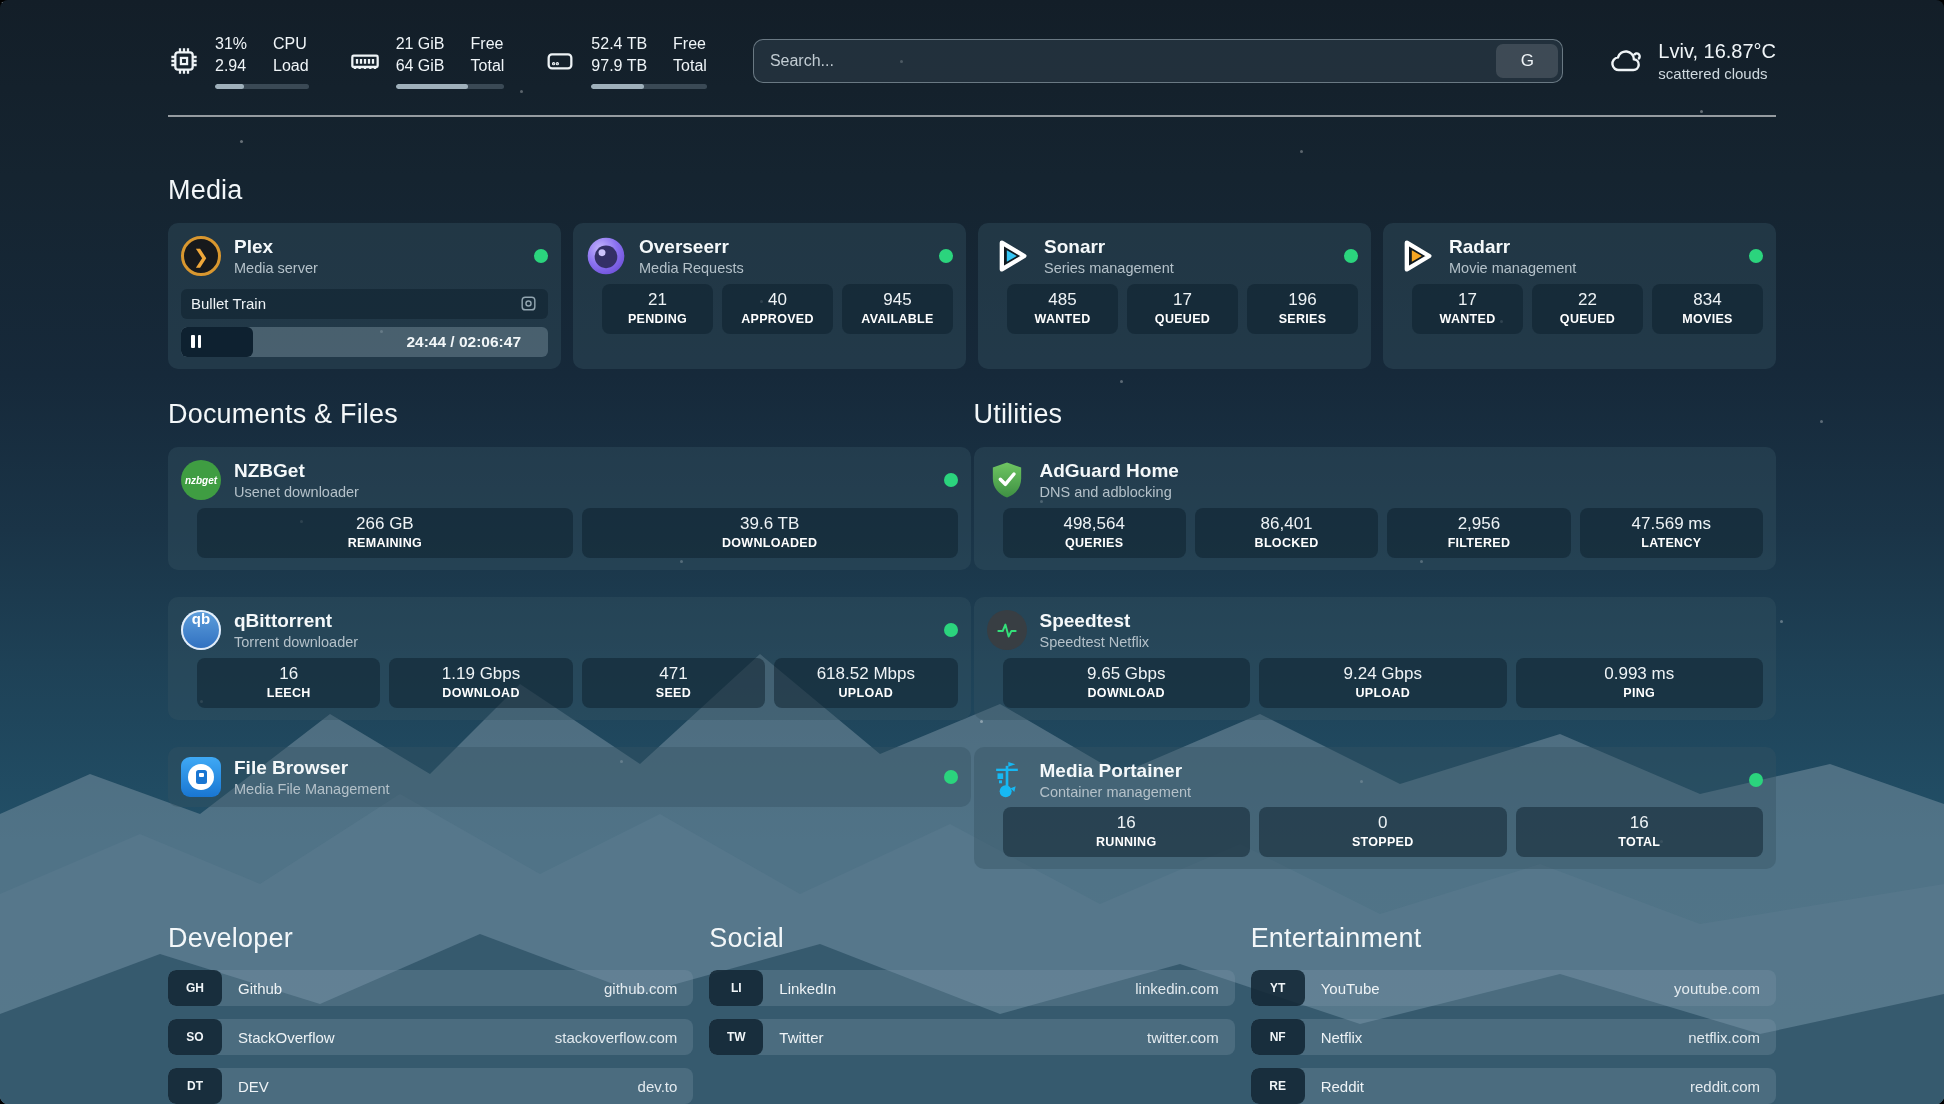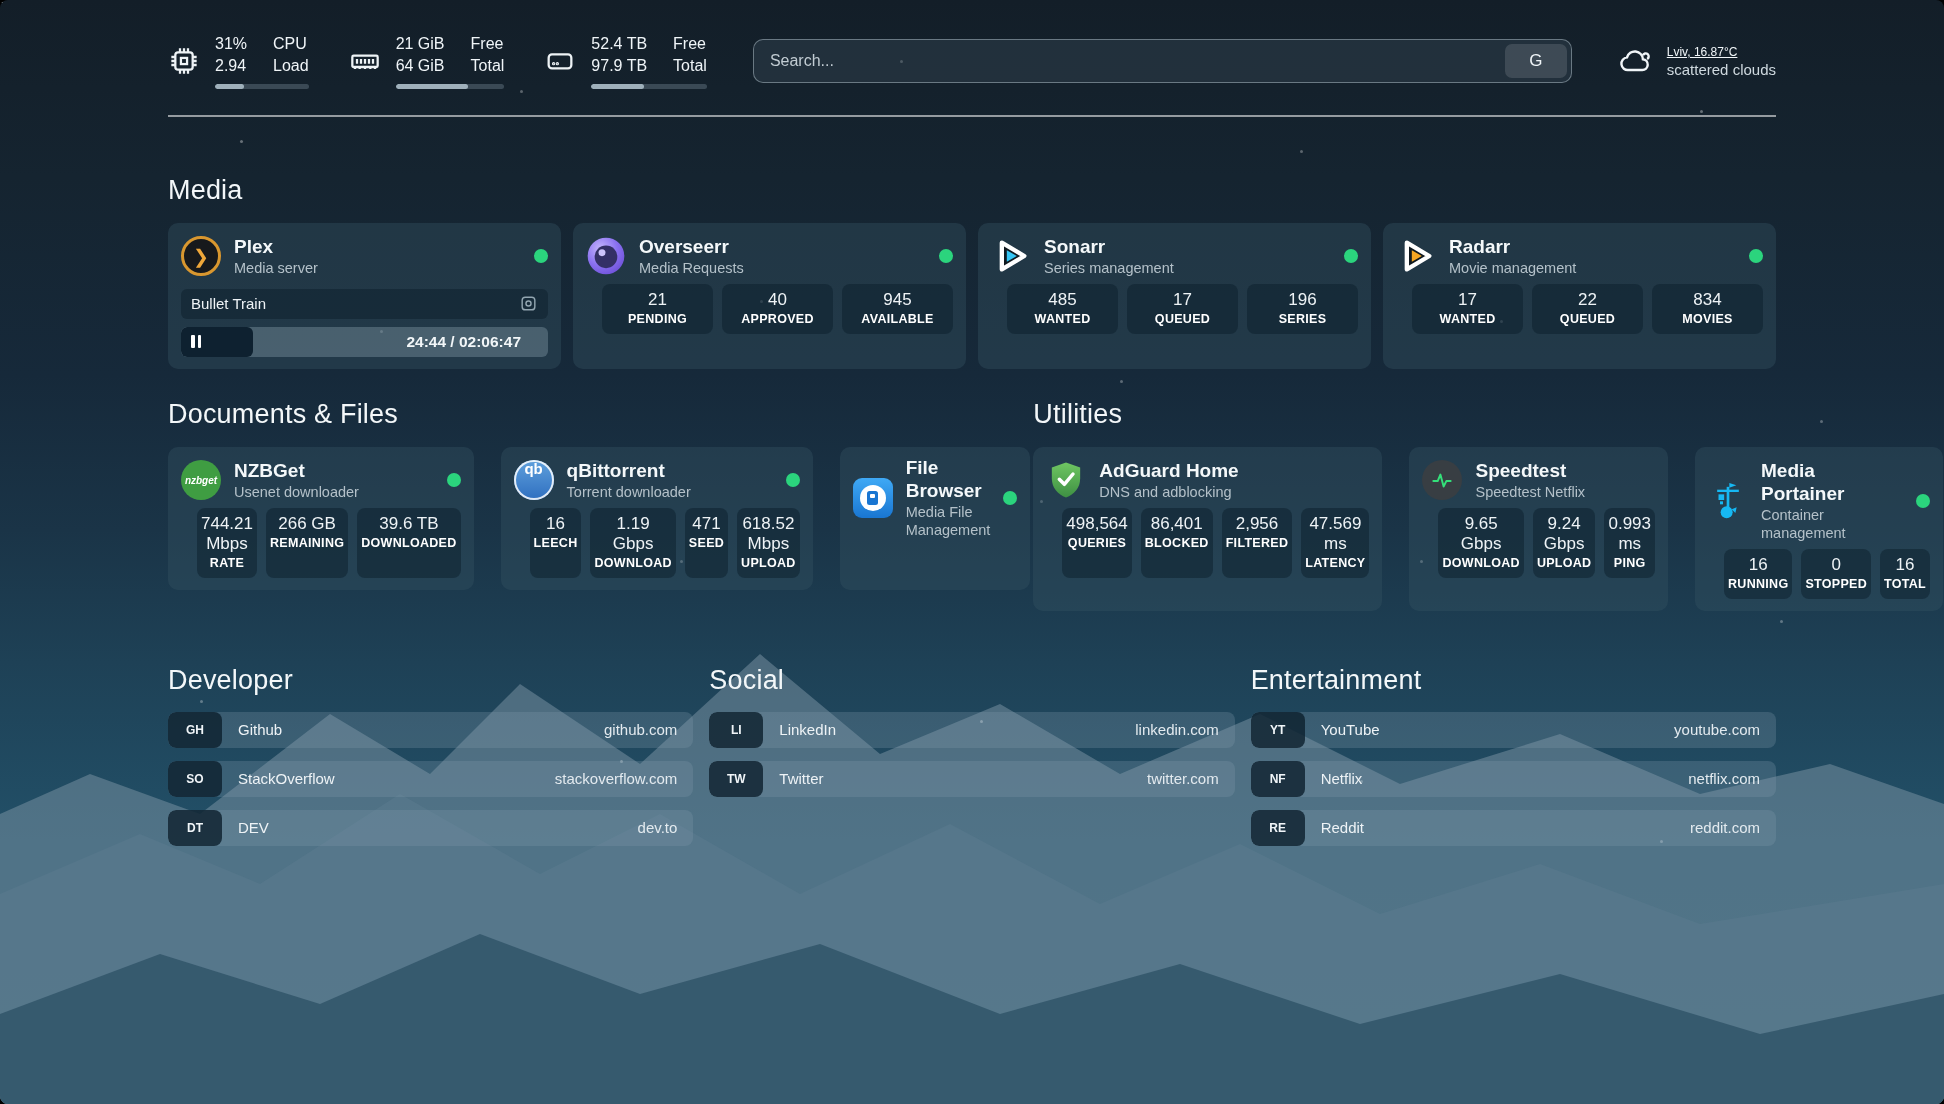--- a/index.html
+++ b/index.html
@@ -32,30 +32,30 @@
   .stat-bar { margin-top:7px; height:5px; border-radius:3px; background:rgba(130,150,163,.35); overflow:hidden; }
   .stat-bar-fill { height:100%; border-radius:3px; background:#9fb0bb; }
   .search-wrap { flex:1; margin:0 46px; position:relative; }
   .search-input { width:100%; height:44px; background:rgba(45,62,74,.55); border:1.5px solid rgba(195,210,220,.45);
     border-radius:10px; color:#e8eef2; font-size:16px; padding:0 88px 0 16px; outline:none; font-family:inherit; }
   .search-input::placeholder { color:#c2ccd3; }
   .search-btn { position:absolute; right:5px; top:5px; bottom:5px; width:62px; border:none; border-radius:7px;
     background:rgba(255,255,255,.13); color:#f0f5f8; font-size:17px; font-weight:500; cursor:pointer; font-family:inherit; }
   .weather { display:flex; align-items:center; gap:13px; flex:none; }
   .weather-icon { width:36px; height:36px; color:#f0f5f8; }
-  .weather-line1 { font-size:12px; color:#f0f5f8;text-decoration:underline; }
+  .weather-line1 { font-size:20px; color:#f0f5f8; }
   .weather-line2 { font-size:15px; color:#cfd9df; margin-top:2px; }
   .divider { margin-top:23px; border-bottom:2px solid rgba(255,255,255,.55); }
 
   
   .section-heading { font-size:27px; font-weight:500; color:#f3f7f9; letter-spacing:.2px; }
   .heading-media { margin:58px 0 17px; }
   .mid-grid { display:grid; grid-template-columns:1fr 1fr; gap:3px; align-items:start; margin-top:30px; }
   .mid-heading { margin-bottom:17px; }
-  .stack { display:flex; flex-direction:row; gap:27px; }
+  .stack { display:flex; flex-direction:column; gap:27px; }
   .media-grid { display:grid; grid-template-columns:repeat(4,1fr); gap:12px; }
 
   
   .card { background:rgba(52,82,97,.40); border-radius:10px; padding:12px 13px; }
   .card-header { display:flex; align-items:center; gap:13px; }
   .icon-box { width:40px; height:40px; flex:none; display:flex; align-items:center; justify-content:center; }
   .titles { line-height:1.22; }
   .card-title { font-size:19px; font-weight:600; color:#f4f8fa; }
   .card-sub { font-size:14.5px; color:#b4c1c9; margin-top:2px; }
   .dot { margin-left:auto; width:14px; height:14px; border-radius:50%; flex:none; }
@@ -347,24 +347,20 @@
                   </div>
                 </div>
               <div class="titles">
                 <div class="card-title">NZBGet</div>
                 <div class="card-sub">Usenet downloader</div>
               </div>
               <span class="dot" style="background: rgb(43, 212, 125);"></span>
             </div>
             <div class="stat-row">
               <div class="stat-tile">
-                <div class="tile-value">744.21 Mbps</div>
-                <div class="tile-label">RATE</div>
-              </div>
-              <div class="stat-tile">
                 <div class="tile-value">266 GB</div>
                 <div class="tile-label">REMAINING</div>
               </div>
               <div class="stat-tile">
                 <div class="tile-value">39.6 TB</div>
                 <div class="tile-label">DOWNLOADED</div>
               </div>
             </div>
           </div>
 

